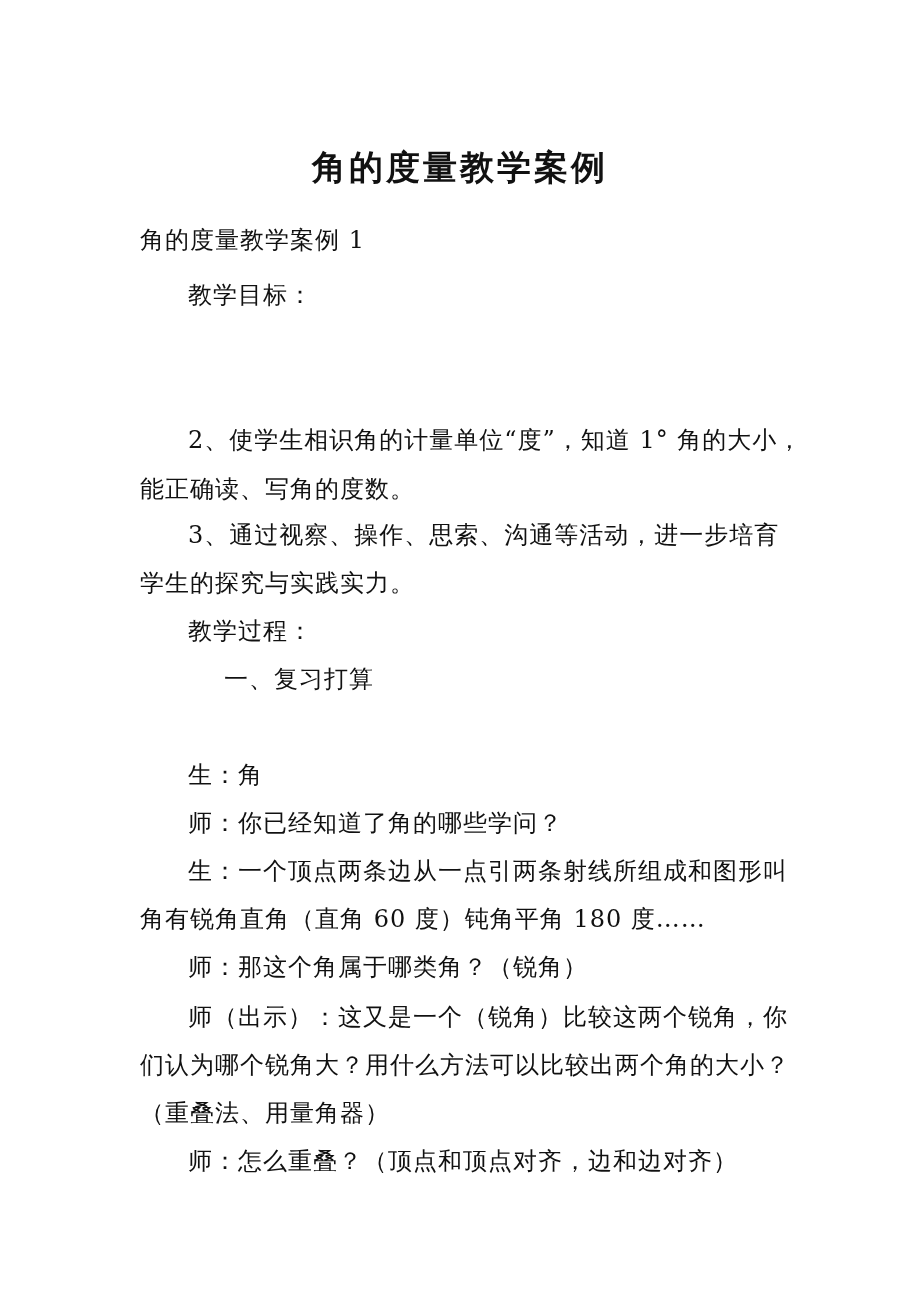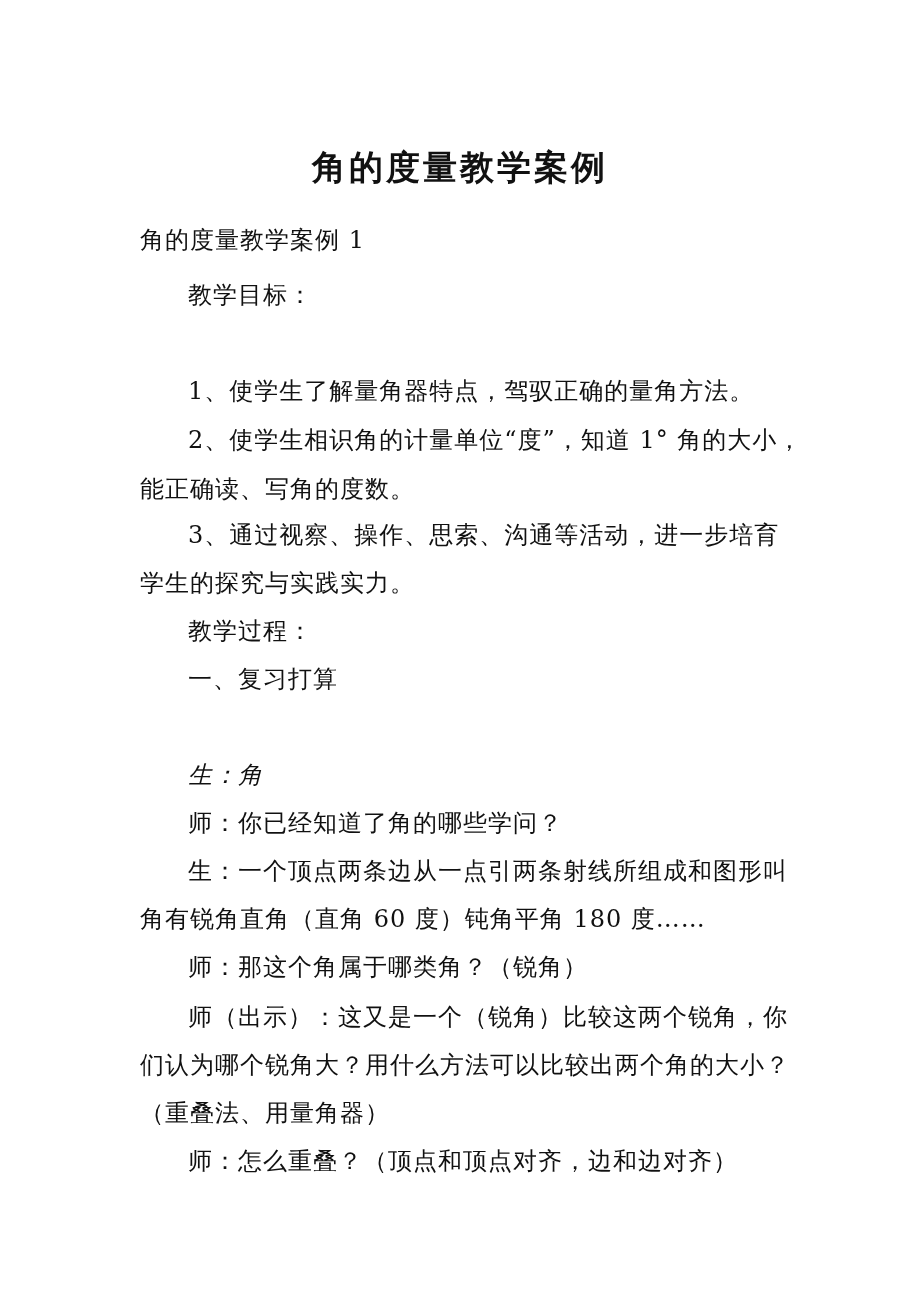--- a/index.html
+++ b/index.html
@@ -46,29 +46,28 @@
 </head>
 <body>
 
 <div class="page">
   <div class="title">角的度量教学案例</div>
 
   <div class="line flush" style="top:223px;text-align:right;">角的度量教学案例 1</div>
 
   <div class="line indent" style="top:278px;">教学目标：</div>
 
-  <div class="line indent" style="top:374px;">1、使学生了解量角器特点，驾驭正确的量角方法。</div>
   <div class="line indent" style="top:423px;">2、使学生相识角的计量单位“度”，知道 1° 角的大小，</div>
   <div class="line flush" style="top:472px;">能正确读、写角的度数。</div>
   <div class="line indent" style="top:518px;">3、通过视察、操作、思索、沟通等活动，进一步培育</div>
   <div class="line flush" style="top:566px;">学生的探究与实践实力。</div>
 
   <div class="line indent" style="top:614px;">教学过程：</div>
-  <div class="line indent" style="top:662px;">一、复习打算</div>
-  <div class="line indent" style="top:758px;font-style:italic;">生：角</div>
+  <div class="line indent" style="top:662px;margin-left:36px;">一、复习打算</div>
+  <div class="line indent" style="top:758px;">生：角</div>
   <div class="line indent" style="top:806px;">师：你已经知道了角的哪些学问？</div>
   <div class="line indent" style="top:854px;">生：一个顶点两条边从一点引两条射线所组成和图形叫</div>
   <div class="line flush" style="top:902px;">角有锐角直角（直角 60 度）钝角平角 180 度……</div>
   <div class="line indent" style="top:1000px;">师（出示）：这又是一个（锐角）比较这两个锐角，你</div>
   <div class="line indent" style="top:950px;">师：那这个角属于哪类角？（锐角）</div>
   <div class="line flush" style="top:1048px;">们认为哪个锐角大？用什么方法可以比较出两个角的大小？</div>
   <div class="line flush" style="top:1096px;">（重叠法、用量角器）</div>
   <div class="line indent" style="top:1144px;">师：怎么重叠？（顶点和顶点对齐，边和边对齐）</div>
 </div>
 

